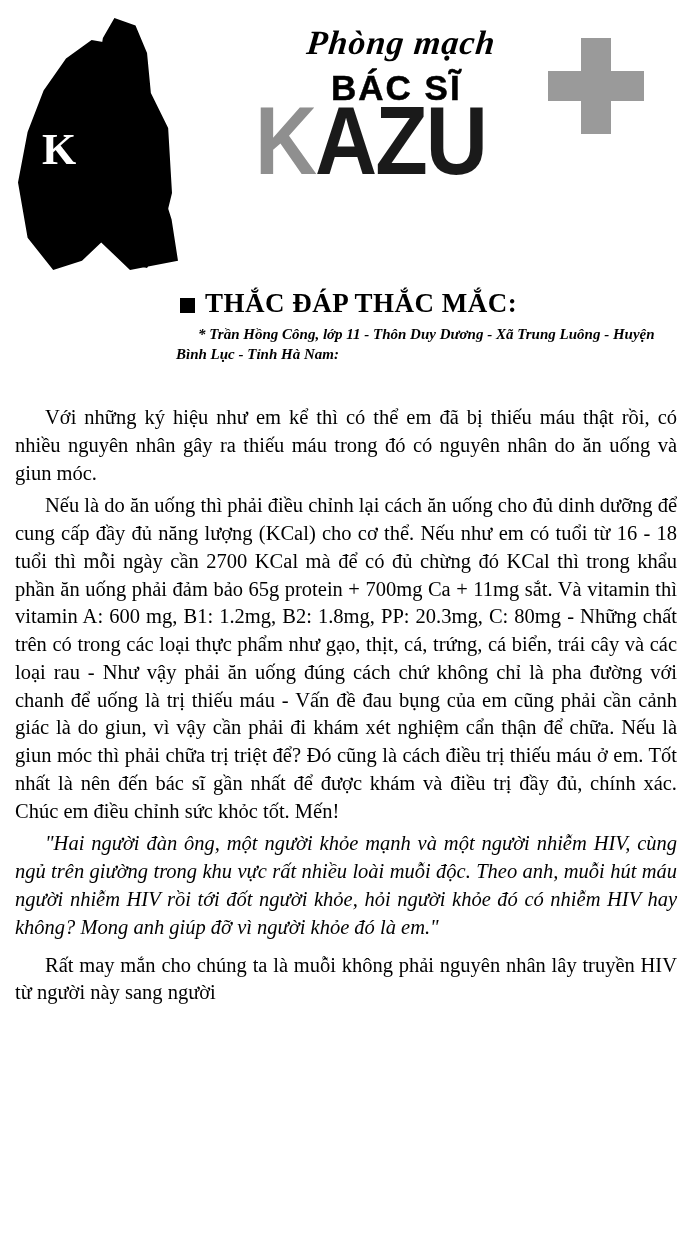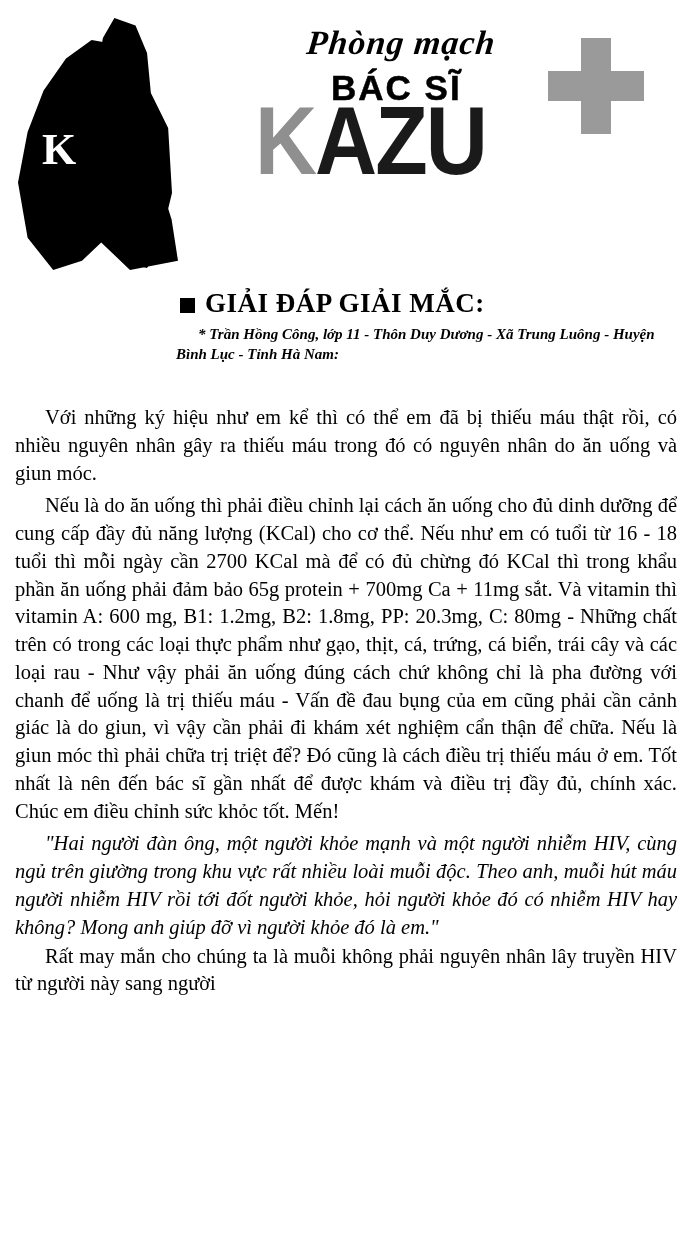--- a/index.html
+++ b/index.html
@@ -179,21 +179,21 @@
 
   .para {
     font-family: "Liberation Serif", serif;
     font-size: 20.5px;
     line-height: 1.355;
     margin: 0;
     text-align: justify;
     text-indent: 30px;
     hyphens: none;
   }
-  .para + .para { margin-top: 1px; }
+  .para + .para { margin-top: 10px; }
 
   .para.italic {
     font-style: italic;
   }
 
   .spacer-sm { height: 5px; }
 
   
   .wide {
     position: absolute;
@@ -220,21 +220,21 @@
       <div class="t-kazu"><span class="dim">K</span><span>AZU</span></div>
     </div>
 
     <div class="cross"></div>
   </div>
 
   <div class="content">
 
     <div class="section-head">
       <div class="bullet-square"></div>
-      <div class="section-head-text">GIẢI ĐÁP GIẢI MẮC:</div>
+      <div class="section-head-text">THẮC ĐÁP THẮC MẮC:</div>
     </div>
 
     <div class="qline">* Trần Hồng Công, lớp 11 - Thôn Duy Dương - Xã Trung Luông - Huyện Bình Lục - Tỉnh Hà Nam:</div>
   </div>
 
   <div class="wide" style="top:404px;">
     <p class="para">Với những ký hiệu như em kể thì có thể em đã bị thiếu máu thật rồi, có nhiều nguyên nhân gây ra thiếu máu trong đó có nguyên nhân do ăn uống và giun móc.</p>
     <div class="spacer-sm"></div>
     <p class="para">Nếu là do ăn uống thì phải điều chỉnh lại cách ăn uống cho đủ dinh dưỡng để cung cấp đầy đủ năng lượng (KCal) cho cơ thể. Nếu như em có tuổi từ 16 - 18 tuổi thì mỗi ngày cần 2700 KCal mà để có đủ chừng đó KCal thì trong khẩu phần ăn uống phải đảm bảo 65g protein + 700mg Ca + 11mg sắt. Và vitamin thì vitamin A: 600 mg, B1: 1.2mg, B2: 1.8mg, PP: 20.3mg, C: 80mg - Những chất trên có trong các loại thực phẩm như gạo, thịt, cá, trứng, cá biển, trái cây và các loại rau - Như vậy phải ăn uống đúng cách chứ không chỉ là pha đường với chanh để uống là trị thiếu máu - Vấn đề đau bụng của em cũng phải cần cảnh giác là do giun, vì vậy cần phải đi khám xét nghiệm cẩn thận để chữa. Nếu là giun móc thì phải chữa trị triệt để? Đó cũng là cách điều trị thiếu máu ở em. Tốt nhất là nên đến bác sĩ gần nhất để được khám và điều trị đầy đủ, chính xác. Chúc em điều chỉnh sức khỏc tốt. Mến!</p>
 

